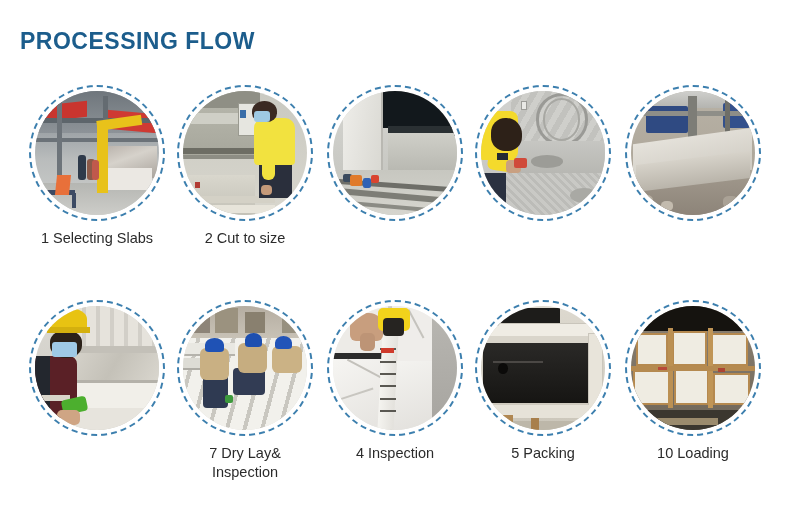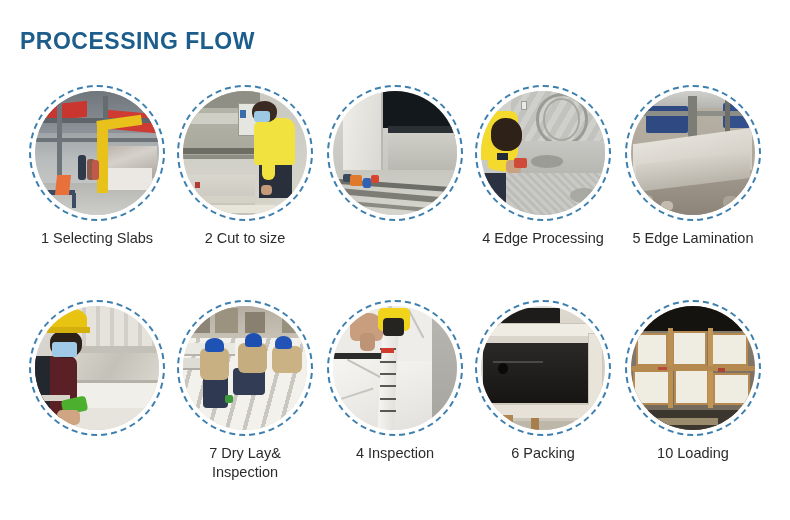--- a/index.html
+++ b/index.html
@@ -330,41 +330,39 @@
             <span class="ph hole2"></span>
           <span class="ph pant"></span>
             <span class="ph shirt"></span>
             <span class="ph head"></span>
           <span class="ph arm"></span>
             <span class="ph cuff"></span>
             <span class="ph hand"></span>
             <span class="ph tool"></span>
         </div>
       </div>
-      <div class="caption">4 Edge Processing</div>
     </div>
 
     <div class="cell" style="left:618px;">
       <div class="circle-wrap">
         <div class="circle s5">
           <span class="ph machtop"></span>
             <span class="ph blue"></span>
             <span class="ph blue2"></span>
           <span class="ph pipe"></span>
             <span class="ph arm"></span>
             <span class="ph arm2"></span>
           <span class="ph ground"></span>
           <span class="ph rubble1"></span>
             <span class="ph rubble2"></span>
             <span class="ph rubble3"></span>
           <span class="ph slab"></span>
             <span class="ph slab-face"></span>
         </div>
       </div>
-      <div class="caption">5 Edge Lamination</div>
     </div>
   </div>
 
   <div class="row row-2">
 
     <div class="cell" style="left:22px;">
       <div class="circle-wrap">
         <div class="circle s6">
           <span class="ph backwall"></span>
             <span class="ph shelf"></span>
@@ -450,21 +448,21 @@
           <span class="ph slab"></span>
             <span class="ph slabv"></span>
             <span class="ph hole"></span>
           <span class="ph frameR"></span>
             <span class="ph frameB"></span>
           <span class="ph base"></span>
             <span class="ph wood1"></span>
             <span class="ph wood2"></span>
         </div>
       </div>
-      <div class="caption">6 Packing</div>
+      <div class="caption">5 Packing</div>
     </div>
 
     <div class="cell" style="left:618px;">
       <div class="circle-wrap">
         <div class="circle s10">
           <span class="ph ceil"></span>
           <span class="pack pk1"></span>
             <span class="pack pk2"></span>
             <span class="pack pk3"></span>
           <span class="pack pk4"></span>

